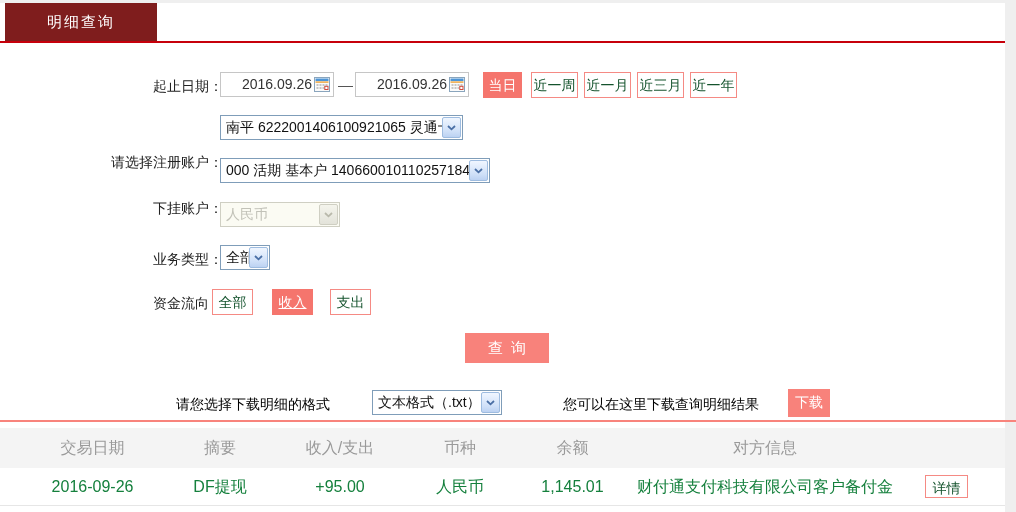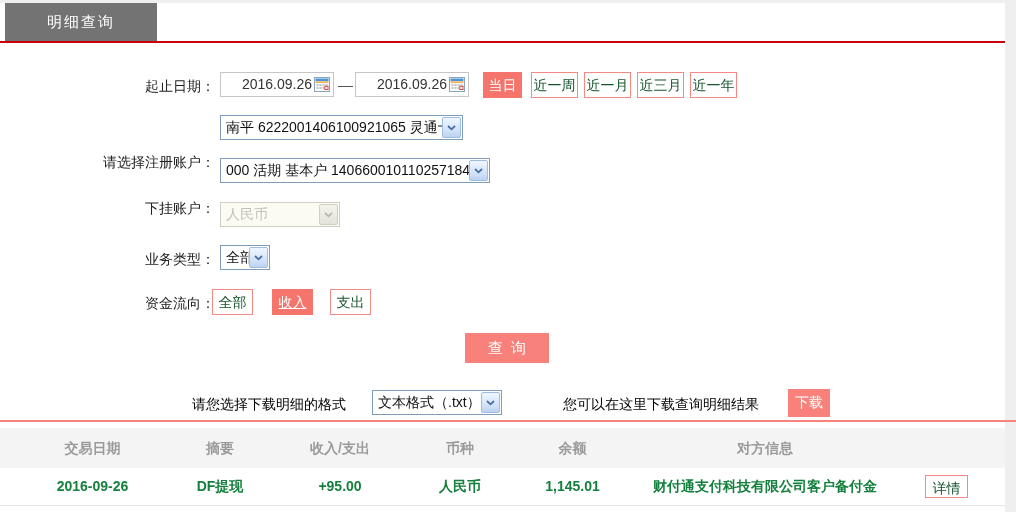--- a/index.html
+++ b/index.html
@@ -2,26 +2,26 @@
 <html><head>
 <meta charset="utf-8">
 <style>
   html,body{margin:0;padding:0;}
   body{background:#e9e9e9;font-family:"Liberation Sans","DejaVu Sans",sans-serif;}
   .stage{position:relative;width:1016px;height:512px;background:#efefef;overflow:hidden;}
   .content{position:absolute;left:0;top:0;width:1005px;height:512px;background:#fff;}
   .topstrip{position:absolute;left:0;top:0;width:1016px;height:3px;background:#efefef;}
 
   
-  .tab{position:absolute;left:5px;top:3px;width:152px;height:38px;background:#737373;color:#fff;
+  .tab{position:absolute;left:5px;top:3px;width:152px;height:38px;background:#7f1d1d;color:#fff;
        font-size:15px;line-height:38px;text-align:center;letter-spacing:2px;cursor:pointer;}
   .header-line{position:absolute;left:0;top:41px;width:1005px;height:2px;background:#c7000b;}
 
   
-  .flabel{position:absolute;left:0;width:215px;text-align:right;font-size:14px;color:#222;white-space:pre;}
+  .flabel{position:absolute;left:8px;width:215px;text-align:right;font-size:14px;color:#222;white-space:pre;}
 
   .inputbox{position:absolute;height:23px;background:#fff;border:1px solid #c6c6c6;
             font-size:14px;color:#333;line-height:23px;}
   .inputbox input{border:0;outline:0;width:100%;height:21px;font-size:14px;color:#333;
                   font-family:"Liberation Sans","DejaVu Sans",sans-serif;text-align:center;background:transparent;padding:0;}
   .calbtn{position:absolute;right:3px;top:3px;width:16px;height:15px;cursor:pointer;}
   .dash{position:absolute;font-size:15px;color:#555;}
 
   .sel{position:absolute;height:23px;background:#fff;border:1px solid #7f9db9;
        font-size:14px;color:#111;line-height:23px;cursor:pointer;}
@@ -37,21 +37,21 @@
 
   .query-btn{position:absolute;left:465px;top:333px;width:84px;height:30px;background:#f8827b;color:#fff;
              font-size:15px;line-height:30px;text-align:center;letter-spacing:8px;text-indent:8px;cursor:pointer;}
 
   .dl-label{position:absolute;font-size:14px;color:#000;}
   .salmon-line{position:absolute;left:0;top:420px;width:1016px;height:2px;background:#f8847c;}
 
   
   .thead{position:absolute;left:0;top:428px;width:1005px;height:40px;background:#f4f4f4;}
   .trow{position:absolute;left:0;top:468px;width:1005px;height:37px;background:#fff;border-bottom:1px solid #e6e6e6;}
-  .cell{position:absolute;top:0;height:100%;font-size:14px;font-weight:bold;}
+  .cell{position:absolute;top:0;height:100%;font-size:16px;}
   .thead .cell{color:#9a9a9a;line-height:40px;text-align:center;}
   .trow .cell{color:#15803d;line-height:37px;text-align:center;}
   .c1{left:30px;width:125px;} .c2{left:160px;width:120px;} .c3{left:285px;width:110px;}
   .c4{left:400px;width:120px;} .c5{left:515px;width:115px;} .c6{left:635px;width:260px;}
   .amount{color:#e30613;}
   .detail-btn{position:absolute;left:925px;top:7px;width:43px;height:23px;line-height:25px;font-size:14px;}
 </style>
 </head>
 <body>
 
@@ -149,21 +149,21 @@
     </span>
   </div>
 
   <div class="flabel" style="top:295px;">资金流向：</div>
   <div class="btn-outline" style="left:212px;top:289px;width:41px;height:26px;line-height:24px;">全部</div>
   <div class="btn-fill" style="left:272px;top:289px;width:41px;height:26px;line-height:24px;text-decoration:underline;">收入</div>
   <div class="btn-outline" style="left:330px;top:289px;width:41px;height:26px;line-height:24px;">支出</div>
 
   <div class="query-btn">查询</div>
 
-  <div class="dl-label" style="left:192px;top:396px;">请您选择下载明细的格式</div>
+  <div class="dl-label" style="left:176px;top:396px;">请您选择下载明细的格式</div>
   <div class="sel" style="left:372px;top:390px;width:128px;">
     <span class="txt">文本格式（.txt）</span>
     <span class="arrow">
       <svg width="9" height="6" viewBox="0 0 9 6">
           <path d="M1 1 L4.5 4.3 L8 1" stroke="#4a6fa5" stroke-width="1.8" fill="none"></path>
         </svg>
     </span>
   </div>
   <div class="dl-label" style="left:563px;top:396px;">您可以在这里下载查询明细结果</div>
   <div class="btn-fill" style="left:788px;top:389px;width:42px;height:28px;line-height:24px;background:#f8827b;border-color:#f8827b;">下载</div>

